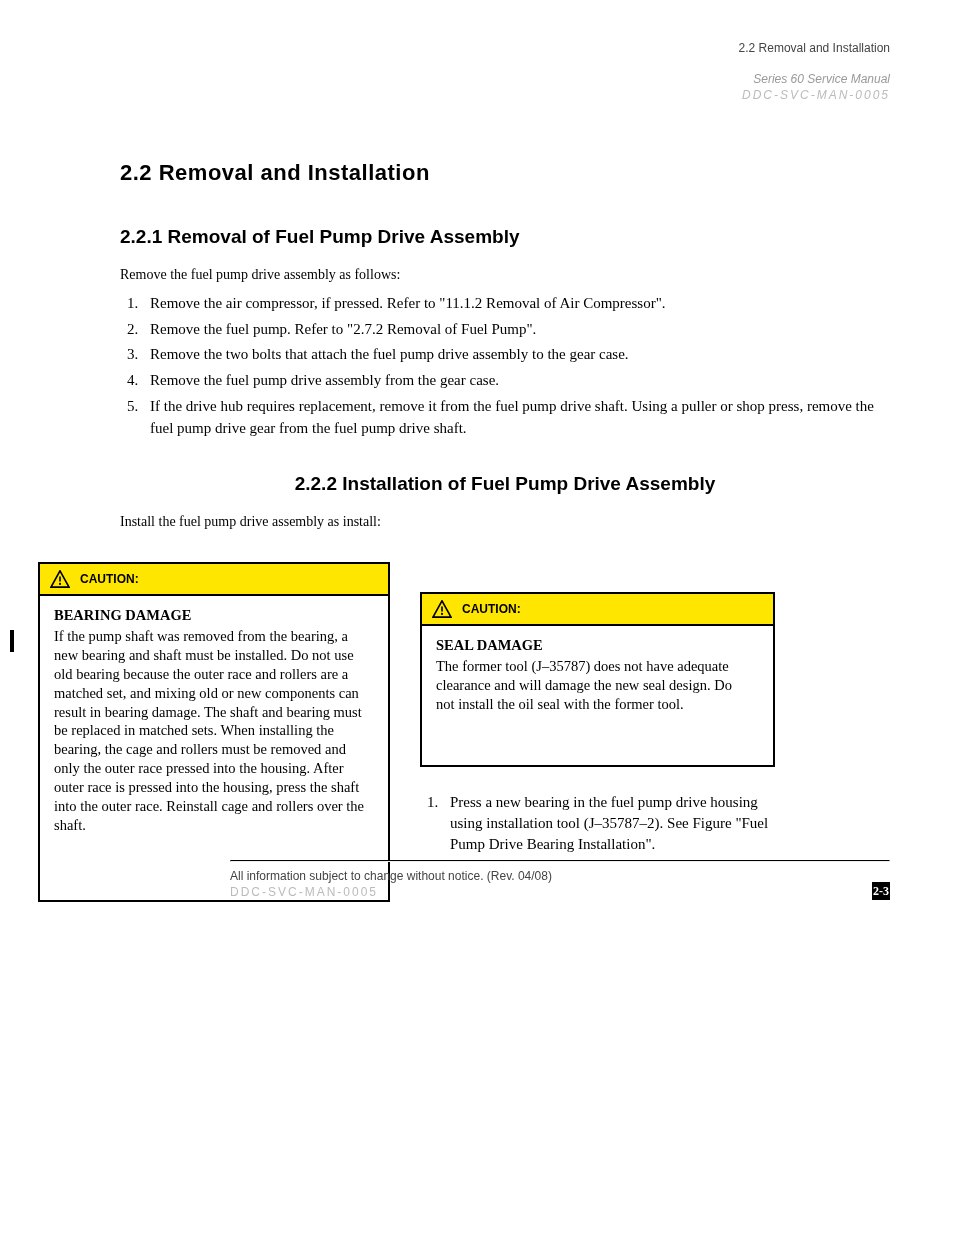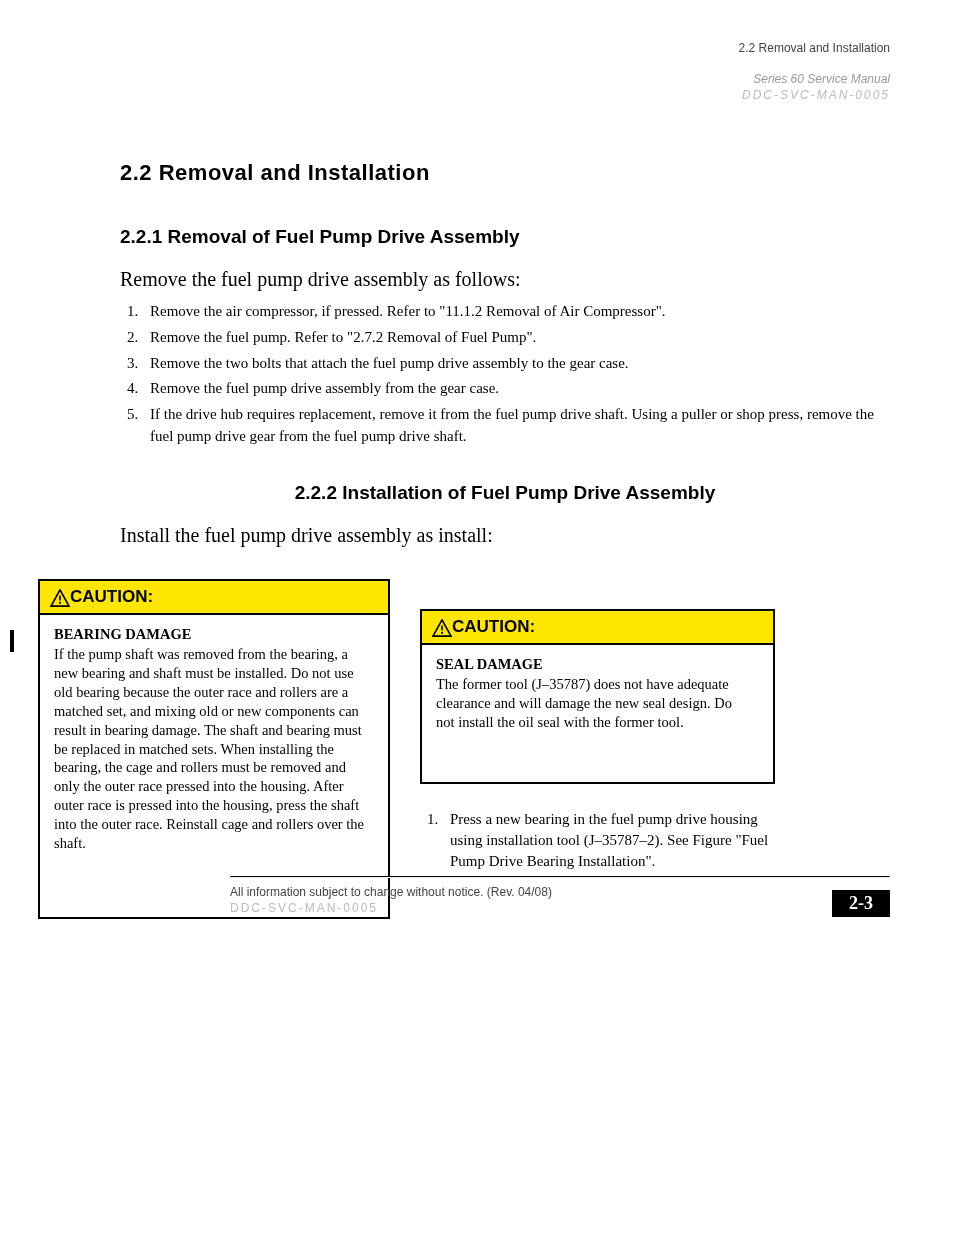--- a/index.html
+++ b/index.html
@@ -32,21 +32,21 @@
   }
   .section-title {
     margin-top: 40px;
     font-family: Arial, Helvetica, sans-serif;
     font-weight: bold;
     font-size: 19px;
     color: #000;
   }
   .para {
     margin-top: 12px;
-    font-size: 20px;
+    font-size: 14px;
     line-height: 1.35;
   }
   .intro-line { margin-top: 18px; }
   ol.steps {
     margin-top: 8px;
     margin-left: 22px;
     font-size: 15px;
     line-height: 1.45;
   }
   ol.steps li { margin-bottom: 4px; padding-left: 8px; }
@@ -79,25 +79,26 @@
   .wbox-right {
     left: 300px;
     top: 30px;
     width: 355px;
     height: 175px;
   }
   .wbox-header {
     background: #ffe600;
     border-bottom: 2px solid #000;
     display: flex;
-    align-items: flex-end;
+    align-items: center;
+    gap: 10px;
     padding: 6px 10px;
     font-family: Arial, Helvetica, sans-serif;
     font-weight: bold;
-    font-size: 17px;
+    font-size: 12px;
   }
   .warn-icon svg { display: block; }
   .wbox-body {
     padding: 10px 23px 14px 14px;
     font-size: 14.5px;
     line-height: 1.3;
   }
   .wbody-title { font-weight: bold; margin-bottom: 2px; }
 
   .step-final-wrap {
@@ -126,24 +127,24 @@
     font-family: Arial, Helvetica, sans-serif;
     font-size: 12px;
     line-height: 1.35;
     text-align: right;
     color: #444;
   }
   .footer-block .pg {
     display: inline-block;
     background: #000;
     color: #fff;
-    padding: 1px 17px;
+    padding: 1px 1px;
     font-family: "Times New Roman", serif;
     font-weight: bold;
-    font-size: 18px;
+    font-size: 12px;
   }
   .footer-block .light { color: #bbb; letter-spacing: 2px; }
 </style>
 </head>
 <body>
 
 <div class="rev-bar"></div>
 
 <div class="page">
 

